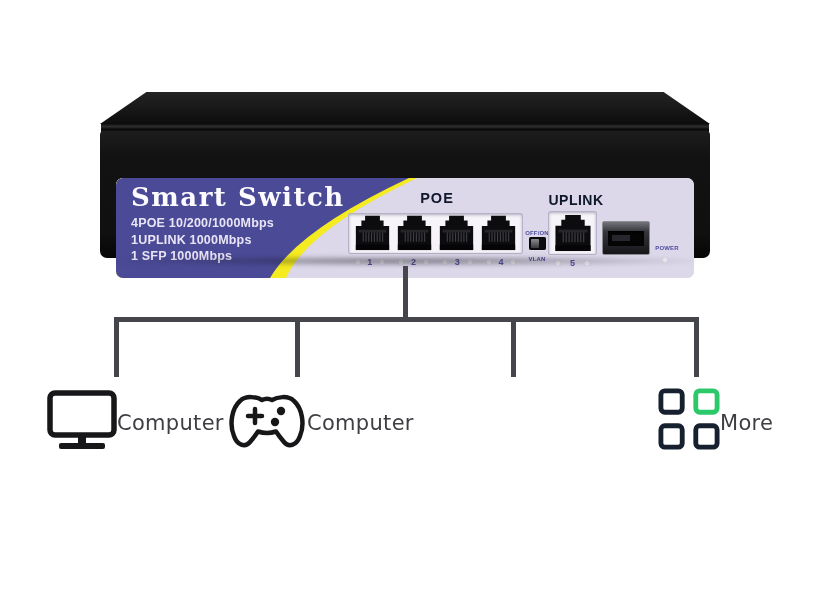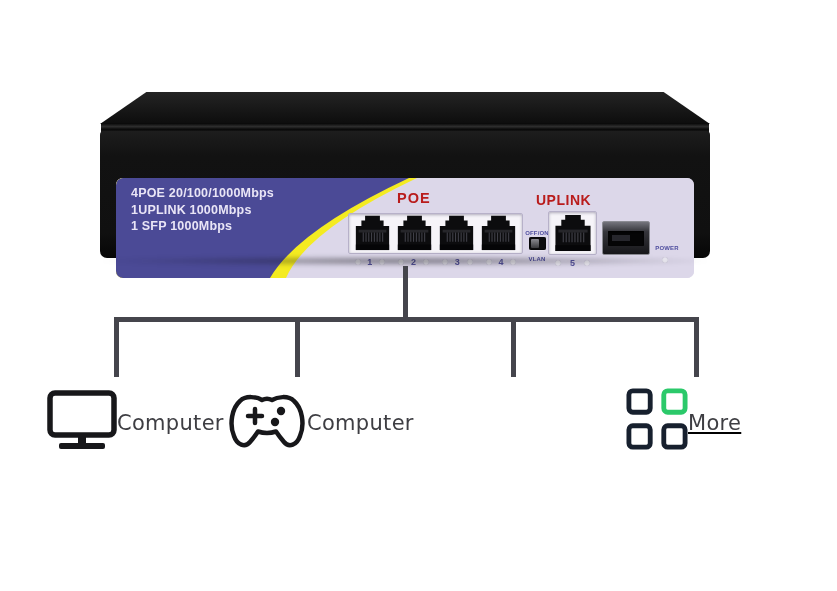--- a/index.html
+++ b/index.html
@@ -25,21 +25,21 @@
   .sticker { position:absolute; left:16px; top:47px; width:578px; height:100px;
              border-radius:7px; overflow:hidden; background:#dcd7e9; }
   .sticker-bg { position:absolute; inset:0; width:100%; height:100%; }
 
   .brand { position:absolute; left:15px; top:4px; width:260px; color:#fcfbff; }
   .brand h1 { font-family:"DejaVu Serif","Liberation Serif",serif; font-weight:bold;
               font-size:26px; letter-spacing:1.5px; color:#fcfbff; }
   .specs { margin-top:3px; font-size:12.5px; font-weight:bold; line-height:16.5px;
            color:#e9e5f6; letter-spacing:.2px; }
 
-  .sec-label { position:absolute; font-weight:bold; color:#b91c1c; }
+  .sec-label { position:absolute; font-weight:bold; color:#0f172a; text-align:center; }
   .poe-label    { left:281px; top:12px;  width:80px; font-size:14.5px; letter-spacing:1px; }
   .uplink-label { left:420px; top:14px;  width:80px; font-size:14px; letter-spacing:.5px; }
 
   .port-tray { position:absolute; left:232px; top:35px; width:175px; height:41px;
                background:#f6f4f9; border:1px solid #b7b1c9; border-radius:2px;
                box-shadow:inset 0 1px 3px rgba(40,35,70,.35);
                display:flex; align-items:flex-end; justify-content:space-evenly; padding:2px 1px; }
   .jack { display:block; }
 
   .legend { position:absolute; display:flex; }
@@ -78,21 +78,21 @@
   
   .line { position:absolute; background:#45454c; }
   .trunk { left:403px; top:266px; width:5px; height:52px; }
   .hline { left:114px; top:317px; width:585px; height:5px; }
   .branch { top:317px; width:5px; height:60px; }
   .b1 { left:114px; } .b2 { left:295px; } .b3 { left:511px; } .b4 { left:694px; }
 
   
   .device-item { position:absolute; top:386px; width:140px;
                  display:flex; flex-direction:row; align-items:center; }
-  .d1 { left:47px; } .d2 { left:227px; } .d3 { left:443px; } .d4 { left:626px;text-decoration:underline; }
+  .d1 { left:47px; } .d2 { left:227px; } .d3 { left:443px; } .d4 { left:658px; }
   .icon-box { height:64px; display:flex; align-items:flex-end; justify-content:center; }
   .device-label { margin-top:9px; font-family:"DejaVu Sans","Liberation Sans",sans-serif;
                   font-size:21px; color:#3e3e43; letter-spacing:.3px; white-space:nowrap; }
 </style>
 </head>
 <body>
 
 <div class="stage">
 
   <div class="switch">
@@ -101,22 +101,23 @@
     <div class="body">
       <div class="sticker">
 
         <svg class="sticker-bg" viewBox="0 0 578 100" preserveAspectRatio="none">
           <rect width="578" height="100" fill="#dcd7e9"></rect>
           <path d="M0 0 H301 Q191 52 170 100 H0 Z" fill="#f4eb21"></path>
           <path d="M0 0 H293 Q182 52 154 100 H0 Z" fill="#4b4a96"></path>
         </svg>
 
         <div class="brand">
+          <h1>Smart Switch</h1>
           <div class="specs">
-            <div>4POE 20/100/1000Mbps</div>
+            <div>4POE 10/200/1000Mbps</div>
             <div>1UPLINK 1000Mbps</div>
             <div>1 SFP 1000Mbps</div>
           </div>
         </div>
 
         <div class="sec-label poe-label">POE</div>
         <div class="sec-label uplink-label">UPLINK</div>
 
         <div class="port-tray">
           <svg class="jack" width="39" height="37" viewBox="0 0 38 40">

